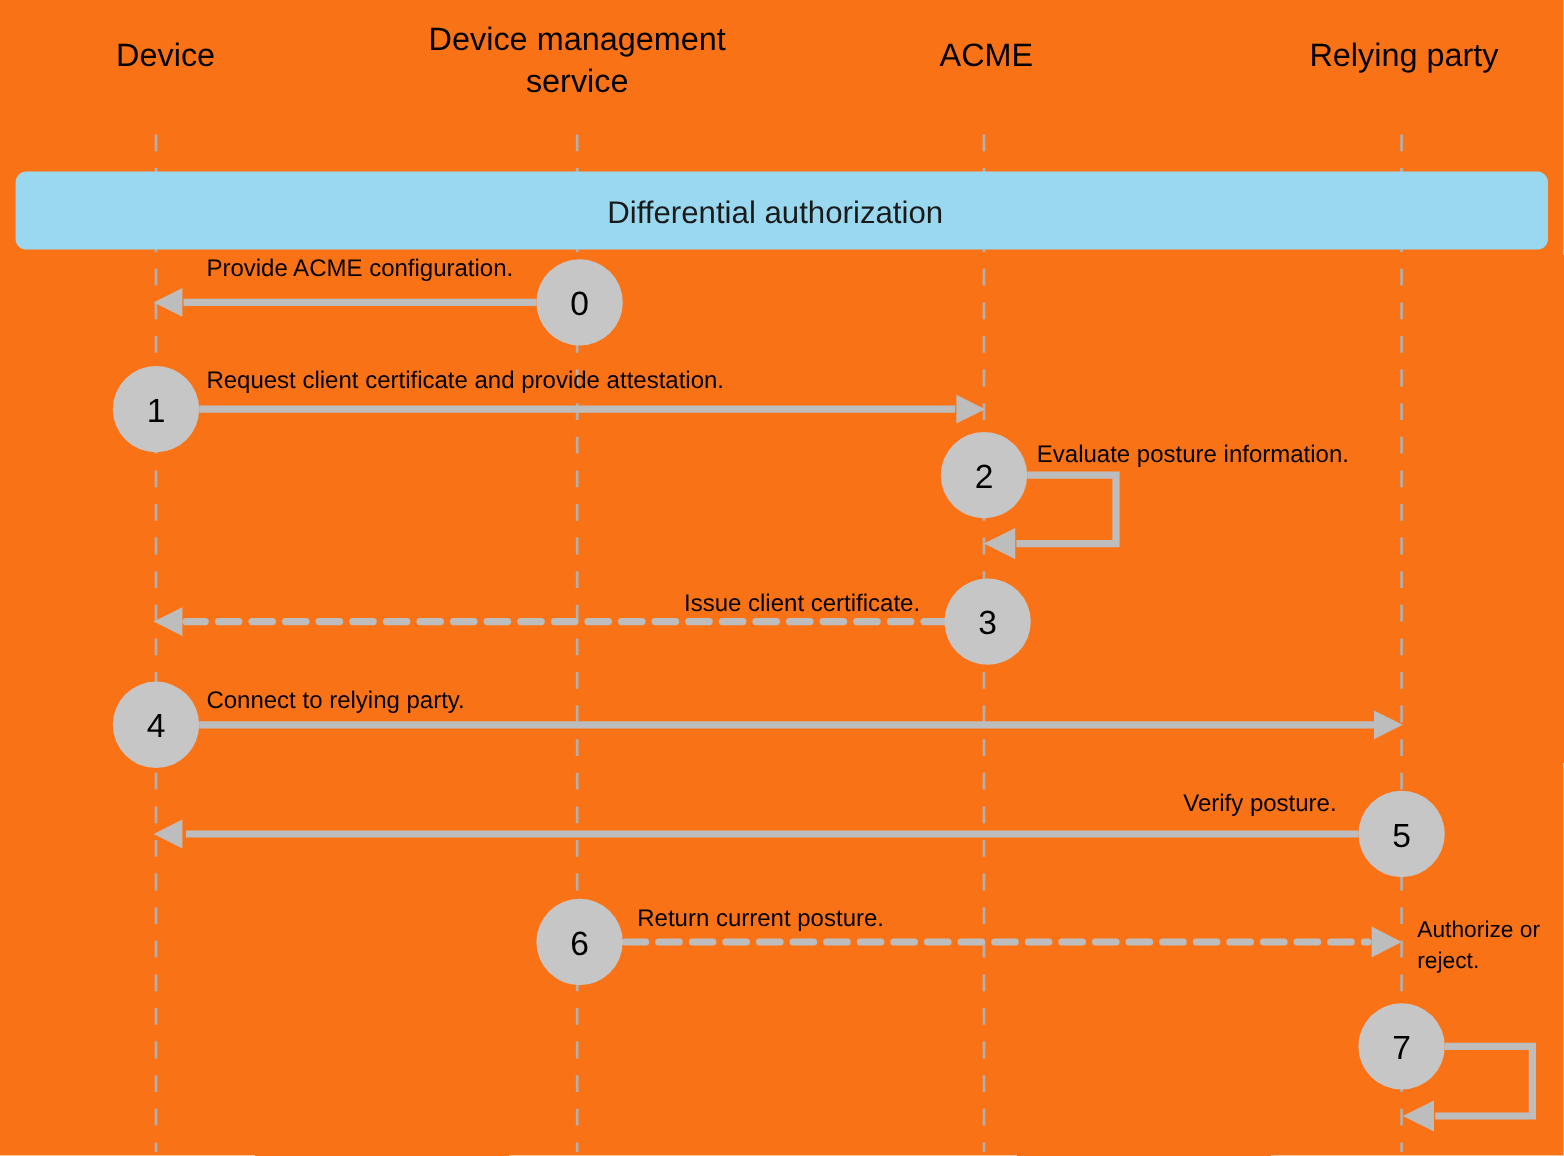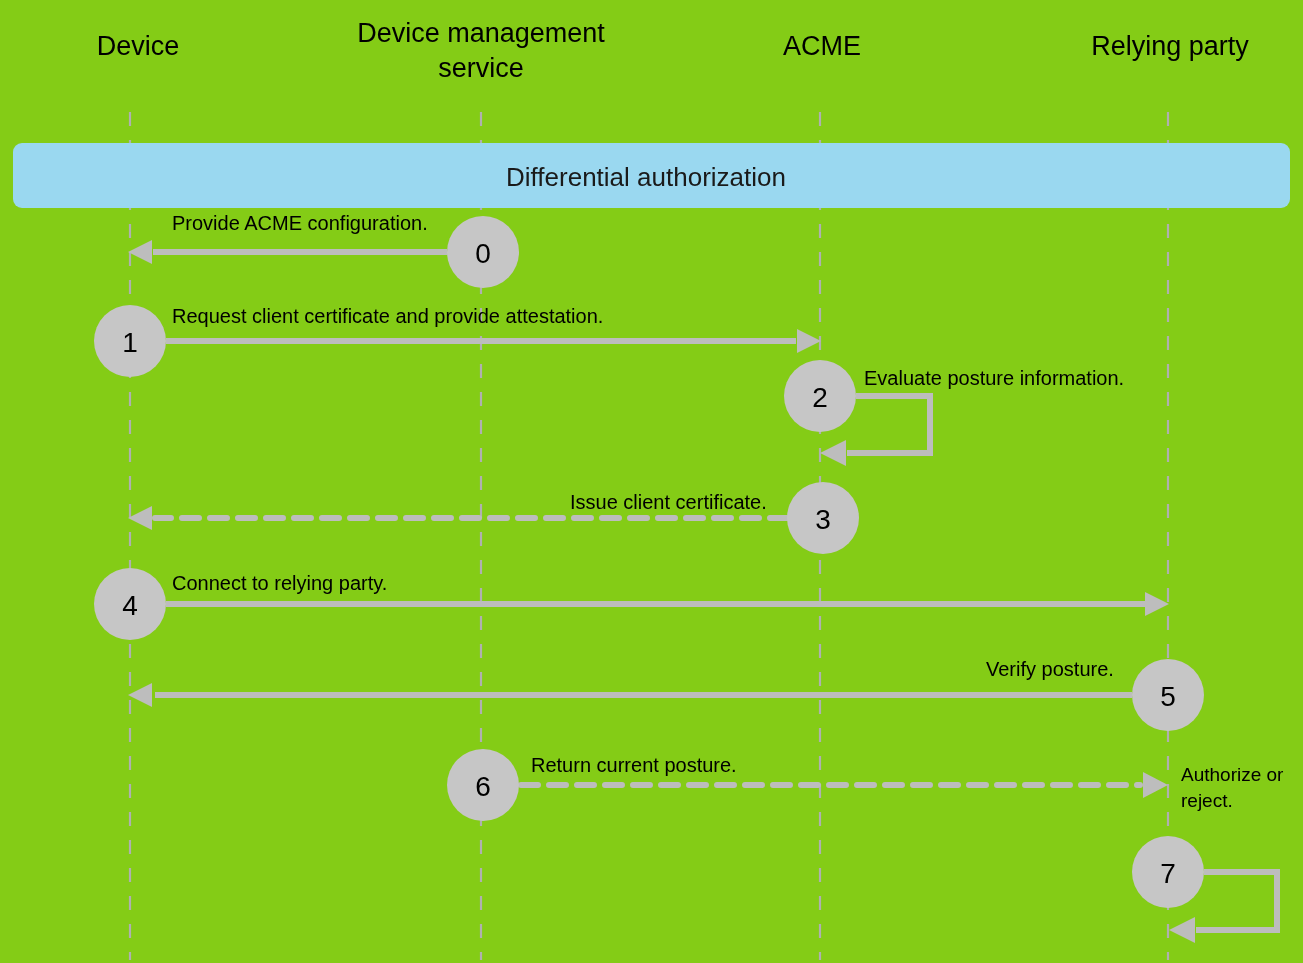--- a/index.html
+++ b/index.html
@@ -8,21 +8,21 @@
     background: #ffffff;
   }
   body {
     font-family: "Liberation Sans", sans-serif;
     -webkit-font-smoothing: antialiased;
   }
   #diagram-root {
     position: relative;
     width: 1303px;
     height: 963px;
-    background: #84cc16;
+    background: #f97316;
     overflow: hidden;
   }
   #seq-svg {
     position: absolute;
     left: 0;
     top: 0;
     width: 1303px;
     height: 963px;
     display: block;
   }

